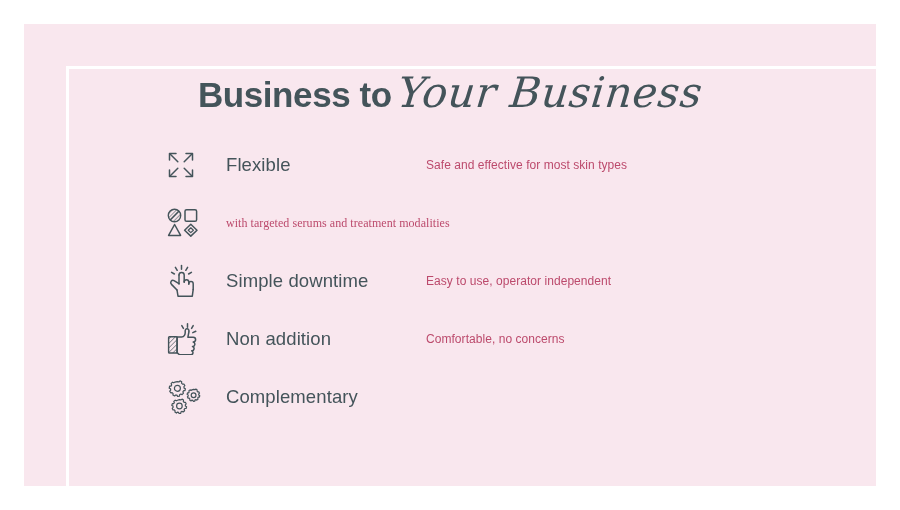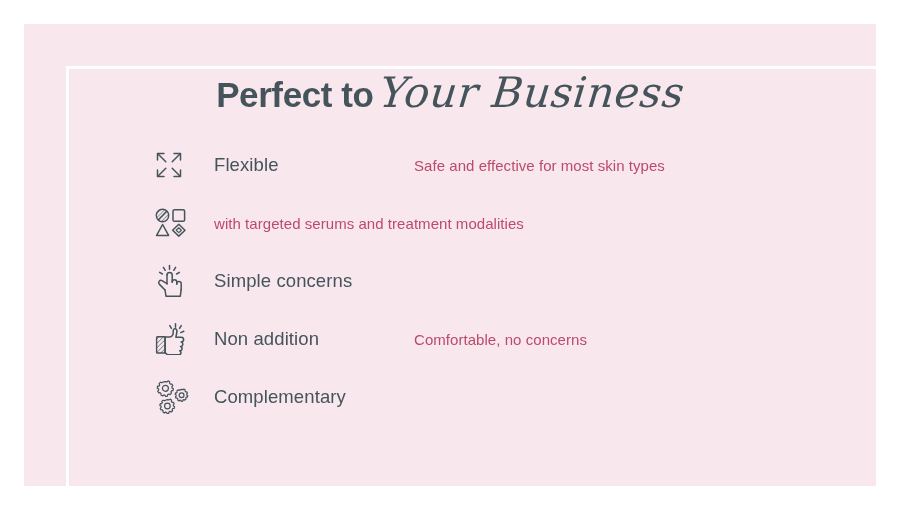--- a/index.html
+++ b/index.html
@@ -71,21 +71,21 @@
     letter-spacing: 0.5px;
     margin-left: 6px;
     vertical-align: baseline;
     transform: skewX(-6deg);
     display: inline-block;
   }
 
   
   .rows {
     position: absolute;
-    left: 150px;
+    left: 162px;
     top: 136px;
     width: 700px;
   }
   .row {
     position: relative;
     height: 58px;
     display: flex;
     align-items: center;
   }
   .row-icon {
@@ -102,26 +102,26 @@
     display: block;
   }
   .row-label {
     width: 200px;
     min-width: 200px;
     font-size: 18.5px;
     color: #44545a;
     letter-spacing: 0.1px;
   }
   .row-desc {
-    font-size: 15px;
+    font-size: 12px;
     color: #bc4a6c;
     line-height: 21px;
     letter-spacing: 0.05px;
   }
-  .row-desc .l2 { display: block; }
+  .row-desc .l2 { display: block; font-family: Liberation Serif, serif; }
 
   .stroke {
     fill: none;
     stroke: #44545a;
     stroke-width: 1.5;
     stroke-linecap: round;
     stroke-linejoin: round;
   }
   .stroke-thin {
     fill: none;
@@ -134,21 +134,21 @@
 </head>
 <body>
 
 <div class="slide">
 
   <div class="panel">
     <div class="inner-frame"></div>
   </div>
 
   <div class="title-wrap">
-    <span class="title-main">Perfect to</span><span class="title-script">Your Business</span>
+    <span class="title-main">Business to</span><span class="title-script">Your Business</span>
   </div>
 
   <div class="rows">
 
     <div class="row">
       <div class="row-icon">
         <svg width="30" height="30" viewBox="0 0 30 30">
           <g class="stroke">
             <polyline points="3.5,10 3.5,3.5 10,3.5"></polyline>
             <line x1="3.8" y1="3.8" x2="11.8" y2="11.8"></line>
@@ -199,21 +199,24 @@
             <line x1="25.4" y1="8.4" x2="22.6" y2="10.0"></line>
             <path d="M 13.0 11.0 L 13.0 20.0"></path>
             <path d="M 13.0 11.0 a 2.6 2.6 0 0 1 5.2 0 L 18.2 18.2"></path>
             <path d="M 18.2 18.0 a 2.3 2.3 0 0 1 4.6 0 L 22.8 20.2"></path>
             <path d="M 22.8 19.8 a 2.2 2.2 0 0 1 4.4 0 L 27.2 25.4"></path>
             <path d="M 13.0 19.6 L 8.0 16.6 a 2.3 2.3 0 0 0 -2.5 3.8 L 11.0 26.0"></path>
             <path d="M 11.0 26.0 L 12.0 32.2 L 26.3 32.2 L 27.2 25.4"></path>
           </g>
         </svg>
       </div>
-      <div class="row-label">Simple concerns</div>
+      <div class="row-label">Simple downtime</div>
+      <div class="row-desc">
+        <span>Easy to use, operator independent</span>
+      </div>
     </div>
 
     <div class="row">
       <div class="row-icon">
         <svg width="34" height="32" viewBox="0 0 34 32">
           <defs>
             <pattern id="hatch2" width="3.2" height="3.2" patternTransform="rotate(45)" patternUnits="userSpaceOnUse">
               <line x1="0" y1="0" x2="0" y2="3.2" stroke="#44545a" stroke-width="1.1"></line>
             </pattern>
           </defs>

